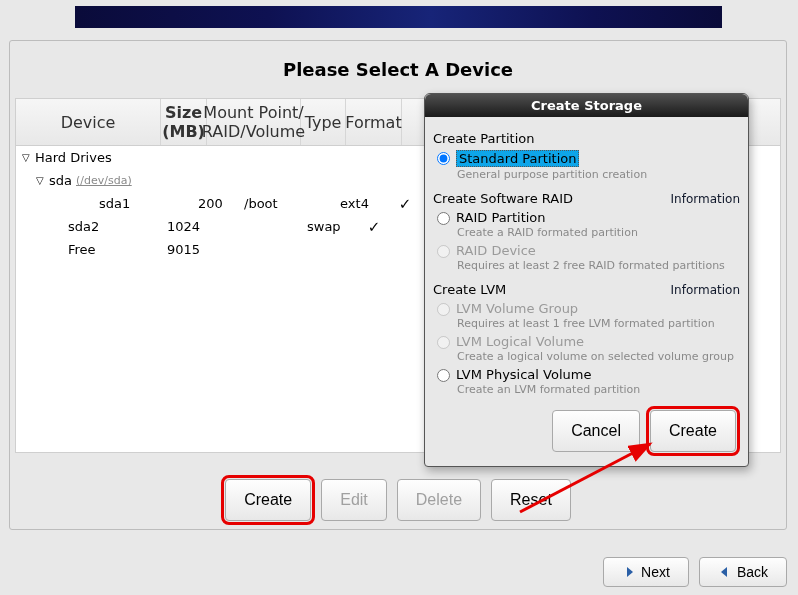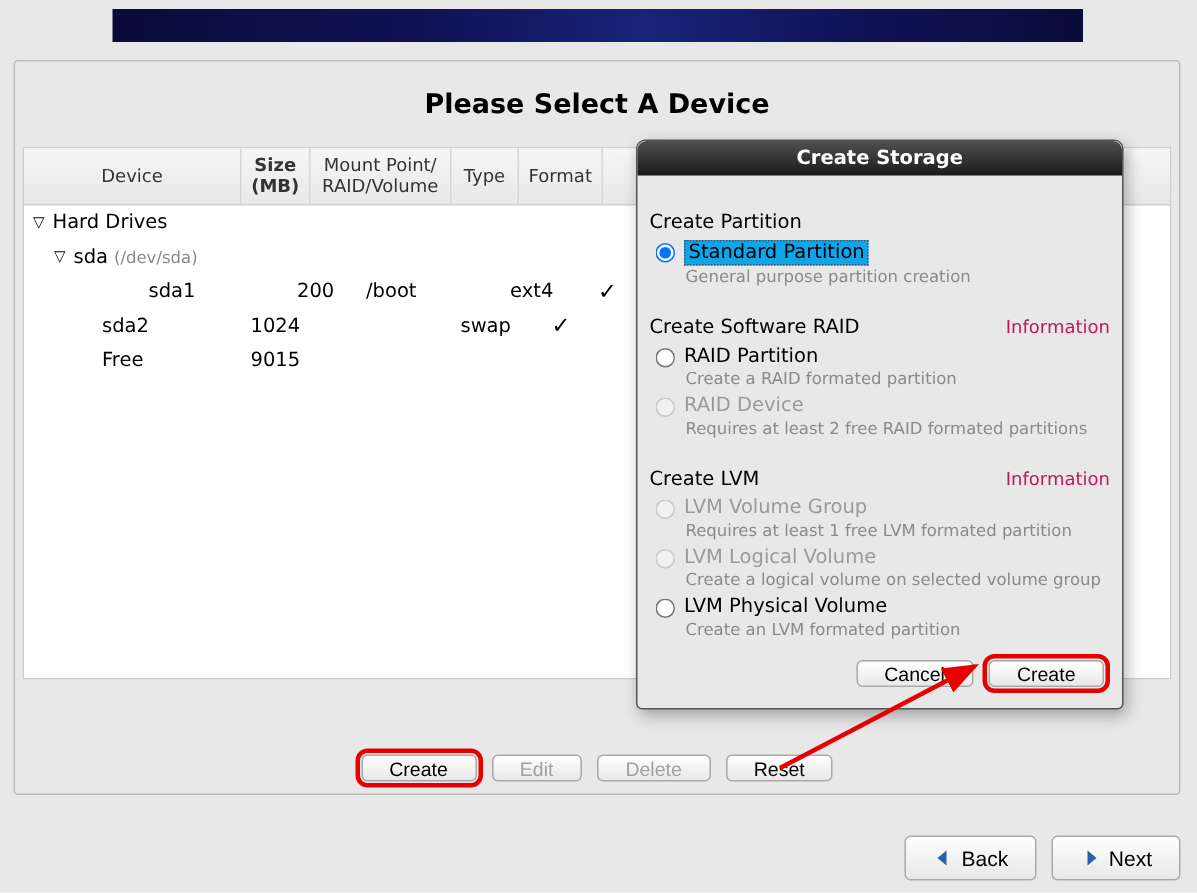--- a/index.html
+++ b/index.html
@@ -43,21 +43,21 @@
     margin: 0 5px;
     border: 1px solid #cfcfcf;
     background: #fff;
     height: 355px;
     position: relative;
   }
   .thead {
     display: flex;
     background: linear-gradient(#f6f6f6, #e8e8e8);
     border-bottom: 1px solid #cfcfcf;
-    font-size: 12px;
+    font-size: 16px;
     color: #333;
   }
   .th {
     padding: 4px 6px;
     border-right: 1px solid #d6d6d6;
     text-align: center;
     line-height: 1.2;
     display: flex;
     align-items: center;
     justify-content: center;
@@ -92,23 +92,23 @@
     left: 0; right: 0;
     bottom: 8px;
     display: flex;
     justify-content: center;
     gap: 10px;
   }
   .btn {
     background: linear-gradient(#fefefe, #e8e8e8);
     border: 1px solid #a9a9a9;
     border-radius: 4px;
-    height: 18px;
+    height: 42px;
     padding: 0 18px;
-    font-size: 13px;
+    font-size: 16px;
     cursor: pointer;
     display: inline-flex;
     align-items: center;
     gap: 5px;
   }
   .btn:disabled, .btn.disabled {
     color: #a0a0a0;
     cursor: default;
   }
   .highlight-red {
@@ -153,24 +153,24 @@
     font-size: 13px;
   }
   .dlg-body {
     padding: 4px 8px 10px 8px;
     font-size: 13px;
   }
   .section-header {
     display: flex;
     justify-content: space-between;
     align-items: baseline;
-    margin-top: 20px;
+    margin-top: 10px;
   }
   .section-title { color: #000; }
-  .info-link { color: #be185d; font-size: 12px; }
+  .info-link { color: #0f172a; font-size: 12px; }
   .opt {
     display: flex;
     align-items: flex-start;
     margin-top: 4px;
     gap: 6px;
   }
   .opt input[type=radio] { margin: 2px 0 0 4px; }
   .opt-label { font-size: 13px; }
   .opt-label.selected {
     border: 1px dotted #555;
@@ -220,21 +220,21 @@
       <div class="trow">
         <div class="td td-dev">
           <span class="expander">▽</span>
           <span>Hard Drives</span>
         </div>
       </div>
       <div class="trow">
         <div class="td td-dev" style="padding-left:20px;">
           <span class="expander">▽</span>
           <span>sda</span>
-          <span class="dim" style="margin-left:4px;">(/dev/sda)</span>
+          <span class="dim" style="margin-left:4px;text-decoration:underline;">(/dev/sda)</span>
         </div>
       </div>
       <div class="trow">
         <div class="td td-dev" style="padding-left:52px;margin-left:31px;">
             <span>sda1</span>
           </div>
         <div class="td td-size">200</div>
         <div class="td td-mp">/boot</div>
         <div class="td td-type">ext4</div>
         <div class="td td-fmt">✓</div>
@@ -263,30 +263,30 @@
   <div class="action-row">
     <button class="btn highlight-red">Create</button>
     <button class="btn disabled" disabled="">Edit</button>
     <button class="btn disabled" disabled="">Delete</button>
     <button class="btn">Reset</button>
   </div>
 </div>
 
 <div class="footer-btns">
   <button class="btn btn-big">
+    <svg class="arrow-next" viewBox="0 0 14 14">
+        <path d="M5 2 L11 7 L5 12 Z" fill="#2a5fa6"></path>
+      </svg>
+    <span>Next</span>
+  </button>
+  <button class="btn btn-big">
     <svg class="arrow-back" viewBox="0 0 14 14">
         <path d="M9 2 L3 7 L9 12 Z" fill="#2a5fa6"></path>
       </svg>
     <span>Back</span>
-  </button>
-  <button class="btn btn-big">
-    <svg class="arrow-next" viewBox="0 0 14 14">
-        <path d="M5 2 L11 7 L5 12 Z" fill="#2a5fa6"></path>
-      </svg>
-    <span>Next</span>
   </button>
 </div>
 
 <div class="dialog">
   <div class="dlg-title">Create Storage</div>
   <div class="dlg-body">
     <div class="section-header">
       <span class="section-title">Create Partition</span>
     </div>
     <div class="opt">

